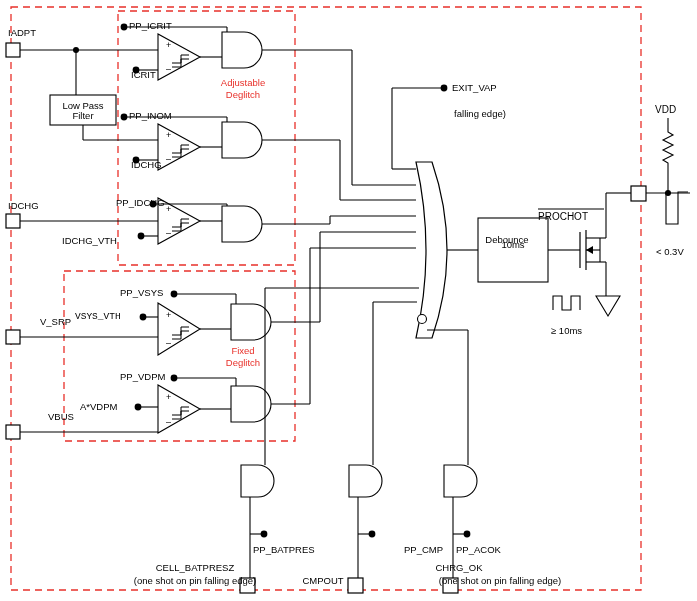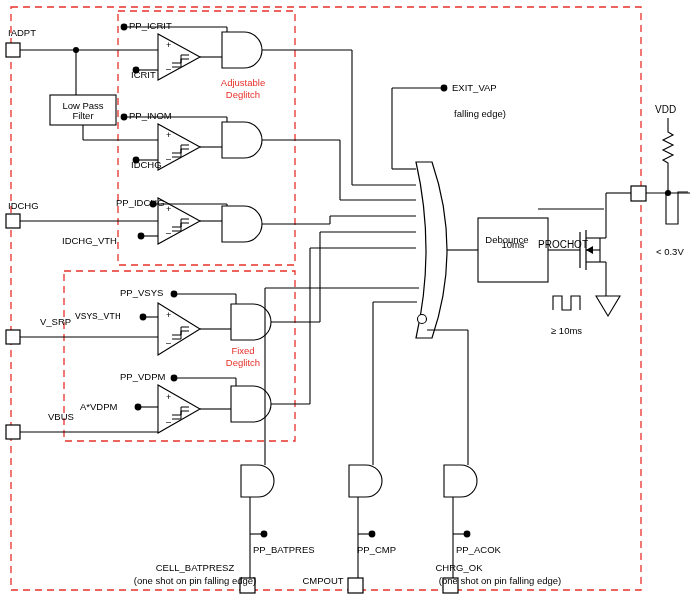--- a/index.html
+++ b/index.html
@@ -251,31 +251,31 @@
 
   <div class="lbl" style="left:120px; top:371px;">PP_VDPM</div>
   <div class="lbl" style="left:80px; top:401px;">A*VDPM</div>
 
   <div class="lbl" style="left:452px; top:82px;">EXIT_VAP</div>
   <div class="lbl center" style="left:400px; top:108px; width:160px;">falling edge)</div>
 
   <div class="lbl center" style="left:478px; top:239px; width:70px;">10ms</div>
   <div class="lbl center" style="left:478px; top:234px; width:58px;">Debounce</div>
 
-  <div class="lbl" style="left:538px; top:211px; font-size:10px;margin-top:28px;">PROCHOT</div>
+  <div class="lbl" style="left:538px; top:211px; font-size:10px;">PROCHOT</div>
 
   <div class="lbl" style="left:551px; top:325px;">≥ 10ms</div>
 
   <div class="lbl" style="left:655px; top:104px; font-size:10px;">VDD</div>
   <div class="lbl" style="left:656px; top:246px;">&lt; 0.3V</div>
 
   <div class="lbl" style="left:253px; top:544px;">PP_BATPRES</div>
   <div class="lbl center" style="left:140px; top:562px; width:110px;">CELL_BATPRESZ</div>
   <div class="lbl center" style="left:85px; top:575px; width:220px;">(one shot on pin falling edge)</div>
 
-  <div class="lbl" style="left:357px; top:544px;">PP_CMP</div>
+  <div class="lbl" style="left:357px; top:544px;padding-left:47px;">PP_CMP</div>
   <div class="lbl center" style="left:293px; top:575px; width:60px;">CMPOUT</div>
 
   <div class="lbl" style="left:456px; top:544px;">PP_ACOK</div>
   <div class="lbl center" style="left:424px; top:562px; width:70px;">CHRG_OK</div>
   <div class="lbl center" style="left:390px; top:575px; width:220px;">(one shot on pin falling edge)</div>
 
 </div>
 
 </body></html>

